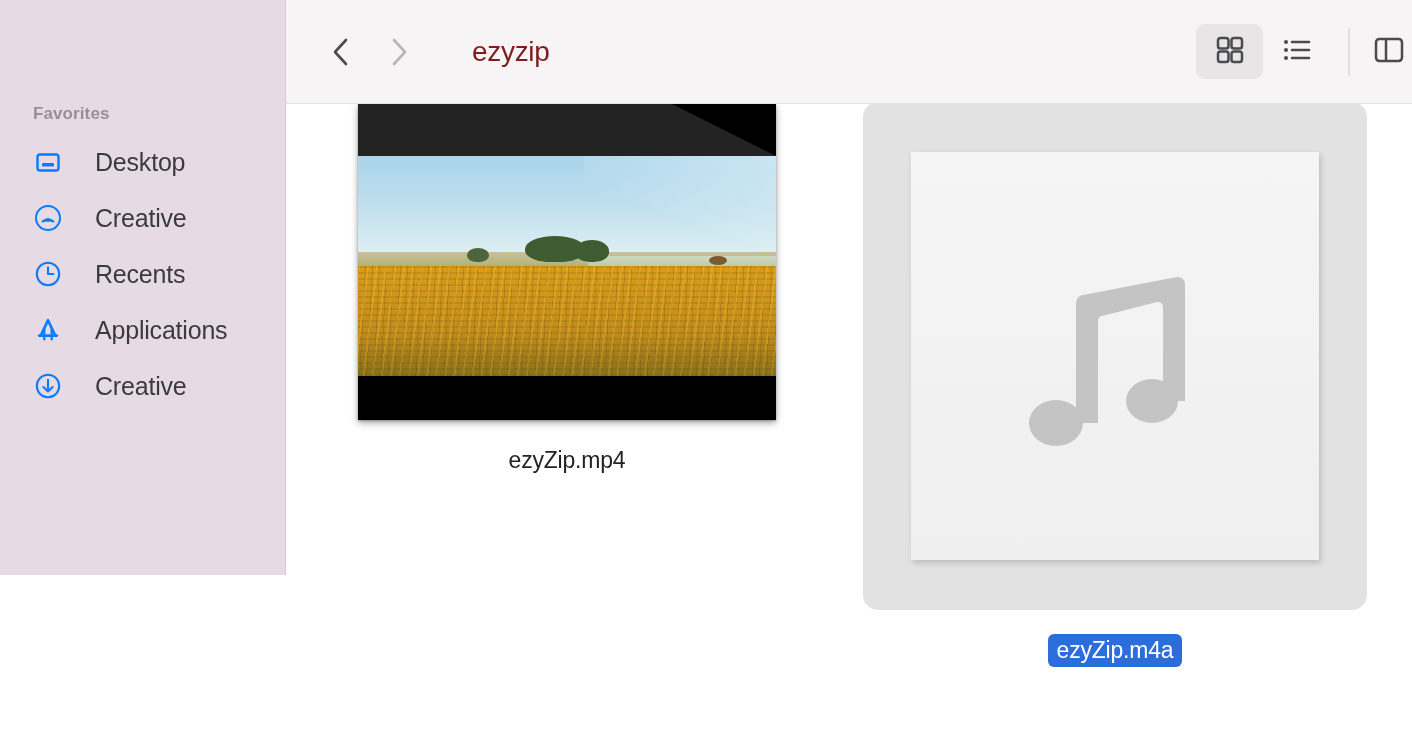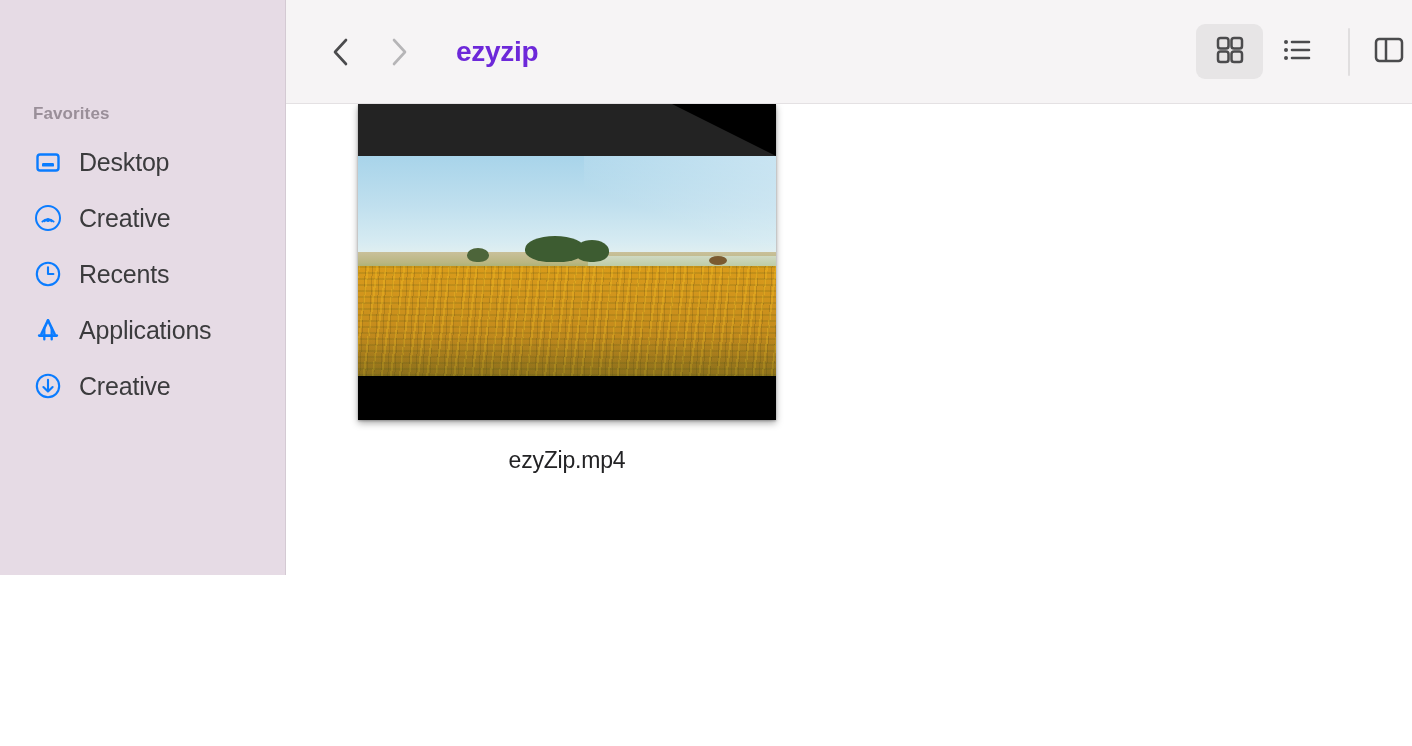--- a/index.html
+++ b/index.html
@@ -28,21 +28,21 @@
     padding-left:33px;
     margin-bottom:10px;
     letter-spacing:0.1px;
   }
   .sb-group { margin-bottom:26px; }
   .sb-item {
     display:flex;
     align-items:center;
     height:56px;
     padding-left:33px;
-    gap:16px;
+    gap:32px;
     cursor:default;
   }
   .sb-icon { width:30px; height:30px; display:flex; align-items:center; justify-content:center; flex:0 0 30px; }
   .sb-label {
     font-size:25px;
     color:#3b3b3d;
     white-space:nowrap;
     letter-spacing:-0.2px;
   }
 
@@ -56,23 +56,23 @@
     display:flex;
     align-items:center;
     padding:0 0 0 40px;
     flex:0 0 104px;
     position:relative;
   }
   .nav-btns { display:flex; align-items:center; gap:28px; }
   .nav-btn { width:30px; height:40px; display:flex; align-items:center; justify-content:center; cursor:default; }
   .tb-title {
     font-size:28px;
-    font-weight:bold;
-    color:#6d28d9;
-    margin-left:42px;
+    font-weight:normal;
+    color:#7f1d1d;
+    margin-left:58px;
     letter-spacing:-0.3px;
   }
   .tb-right {
     margin-left:auto;
     display:flex;
     align-items:center;
     height:100%;
     padding-right:0;
   }
   .view-seg { display:flex; align-items:center; }
@@ -323,16 +323,30 @@
               <div class="vt-field-tex"></div>
               <div class="vt-field-green"></div>
             </div>
             <div class="vt-topbar"></div>
             <div class="vt-bottombar"></div>
           </div>
         </div>
         <div class="tile-name">ezyZip.mp4</div>
       </div>
 
+      <div class="tile" id="tile-audio">
+        <div class="audio-sel">
+          <div class="audio-doc">
+            <span class="audio-note">
+              <svg width="190" height="210" viewBox="0 0 190 210">
+                <path d="M63 44 L157 26 a7 7 0 0 1 8 7 V150 h-22 V56 a5 5 0 0 0 -6 -5 L82 65 a5 5 0 0 0 -4 5 V172 H56 V52 a8 8 0 0 1 7 -8 Z" fill="#c4c4c4"></path>
+                <ellipse cx="36" cy="172" rx="27" ry="23" fill="#c4c4c4"></ellipse>
+                <ellipse cx="132" cy="150" rx="26" ry="22" fill="#c4c4c4"></ellipse>
+              </svg>
+            </span>
+          </div>
+        </div>
+        <div class="tile-name selected">ezyZip.m4a</div>
+      </div>
 
     </div>
   </section>
 </div>
 
 </body></html>

